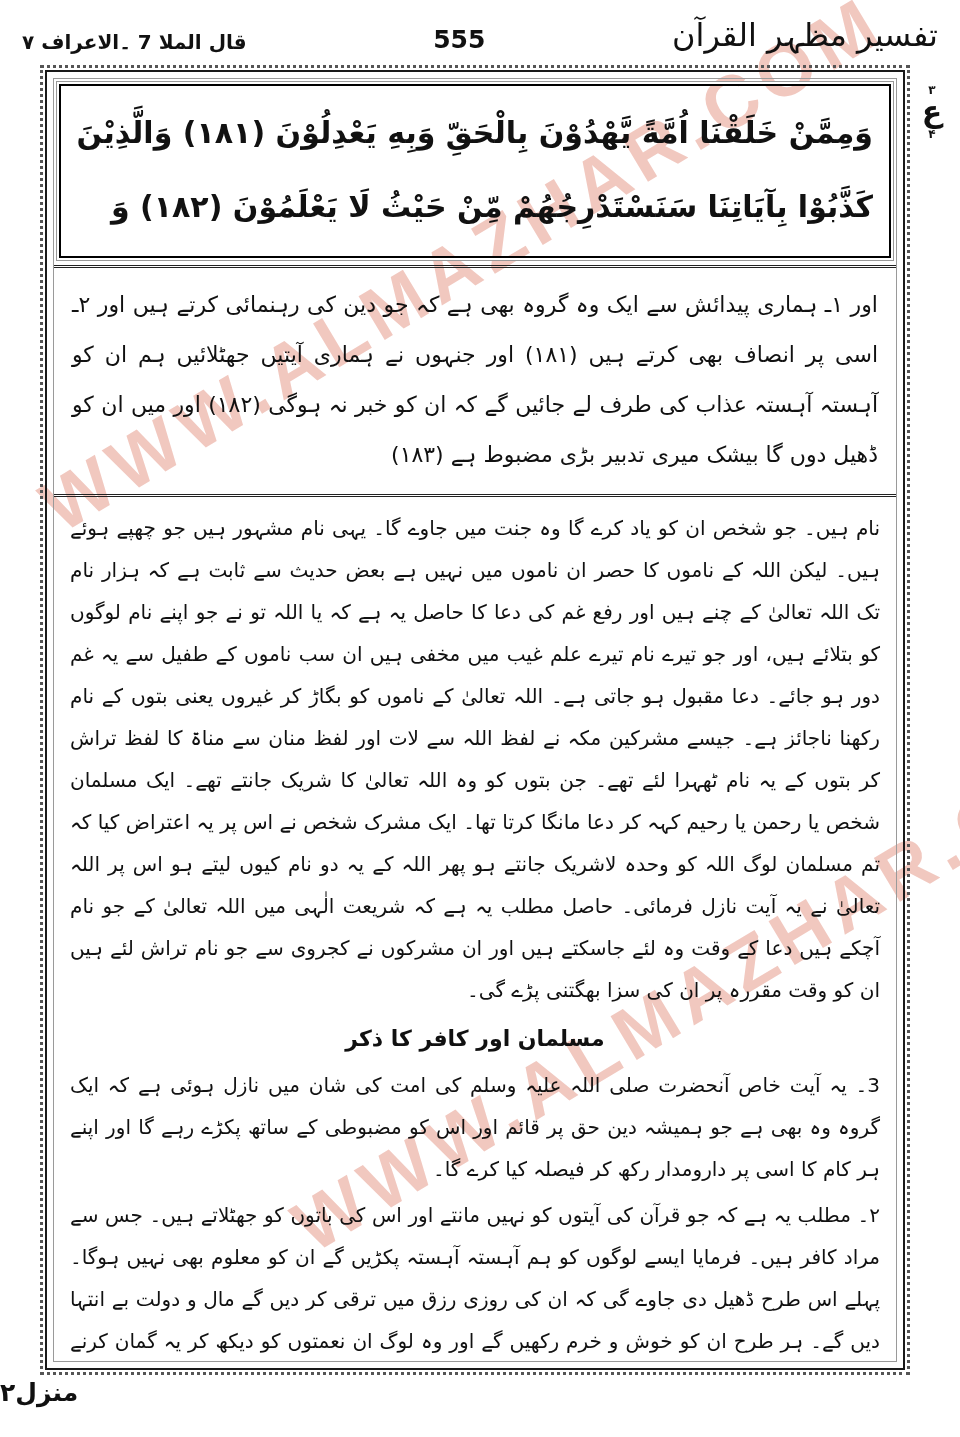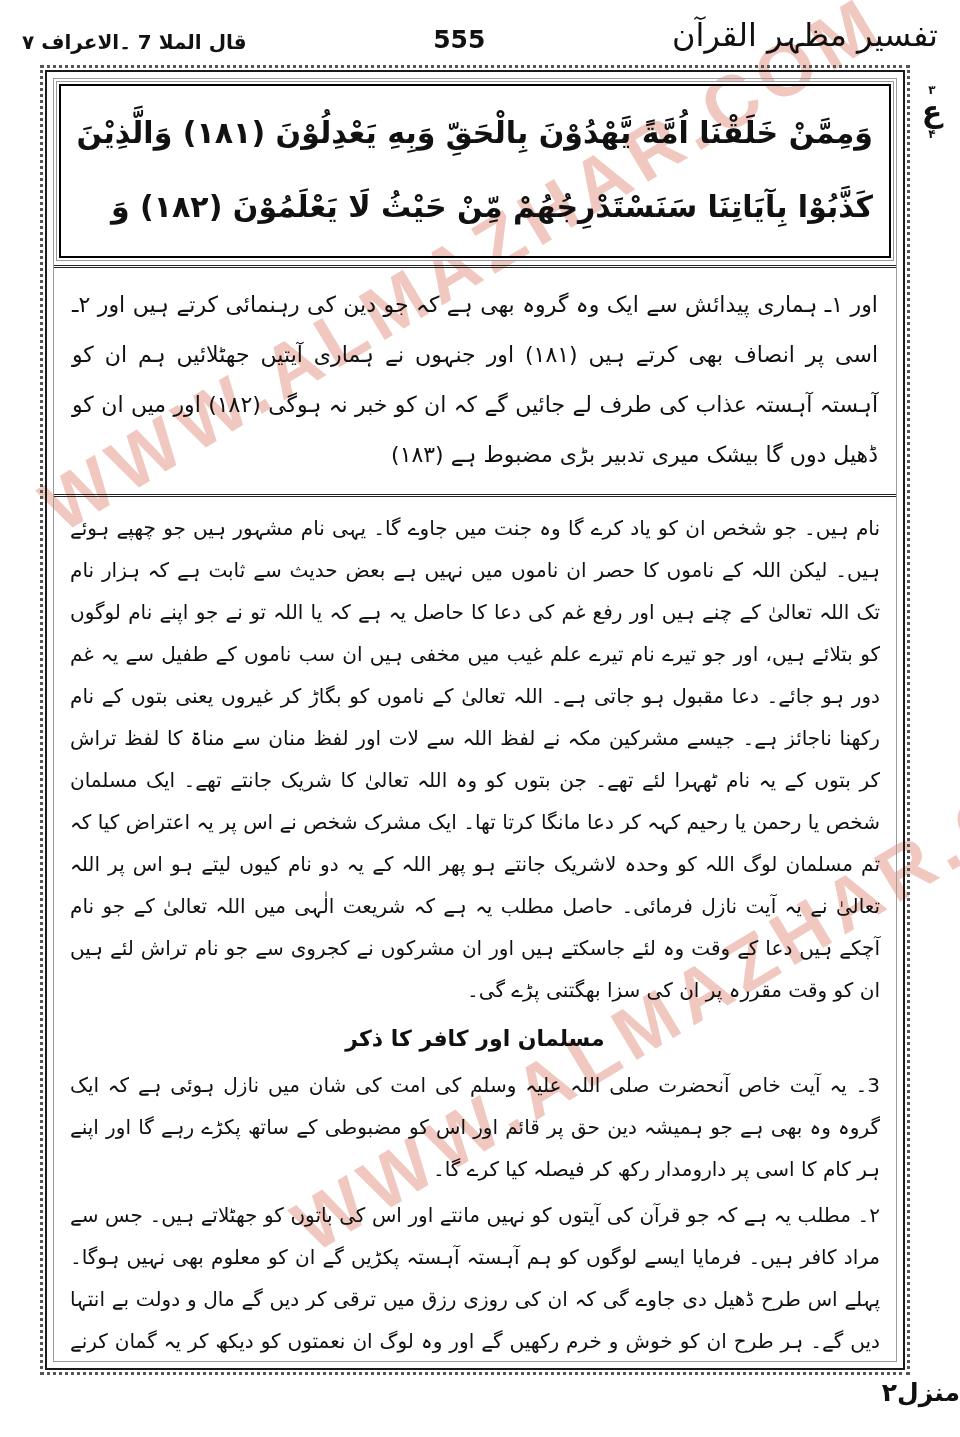--- a/index.html
+++ b/index.html
@@ -103,21 +103,21 @@
     text-align:center;
     text-align-last:center;
     font-size:22px;
     font-weight:bold;
     margin:10px 0 8px 0 !important;
     line-height:1.6;
   }
   
   .footer{
     position:absolute;top:1378px;left:0;right:0;
-    text-align:right;
+    text-align:left;
     font-size:25px;font-weight:bold;
     z-index:2;
   }
 </style>
 </head>
 <body>
 
 <div class="watermark wm1" style="color: rgb(222, 125, 105);">WWW.ALMAZHAR.COM</div>
 <div class="watermark wm2" style="color: rgb(222, 125, 105);">WWW.ALMAZHAR.COM</div>
 

